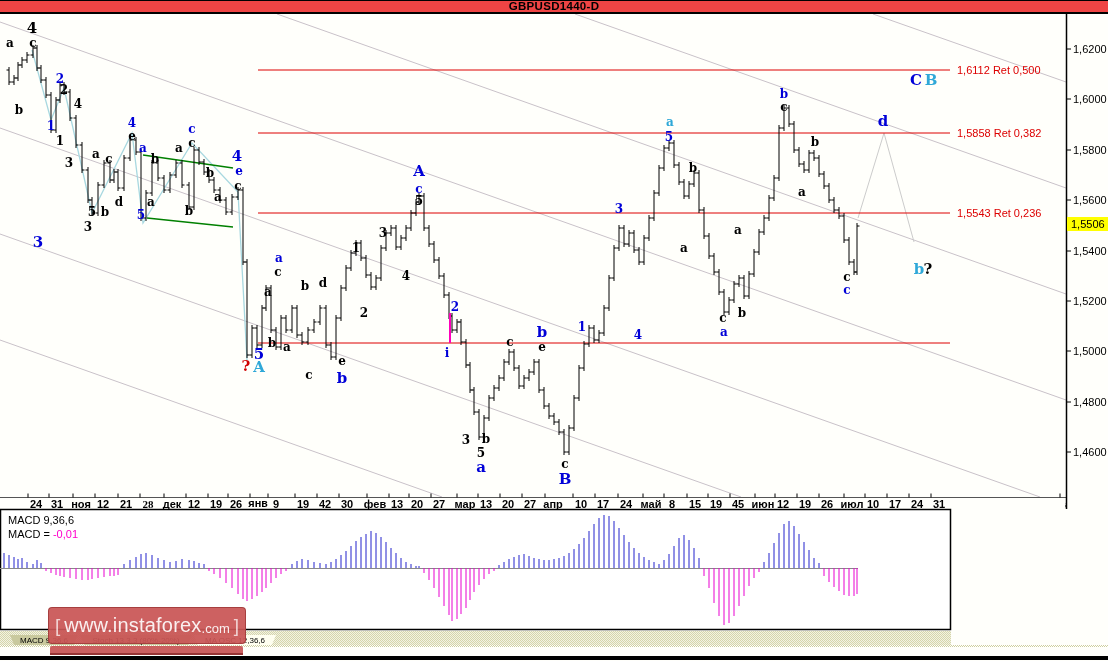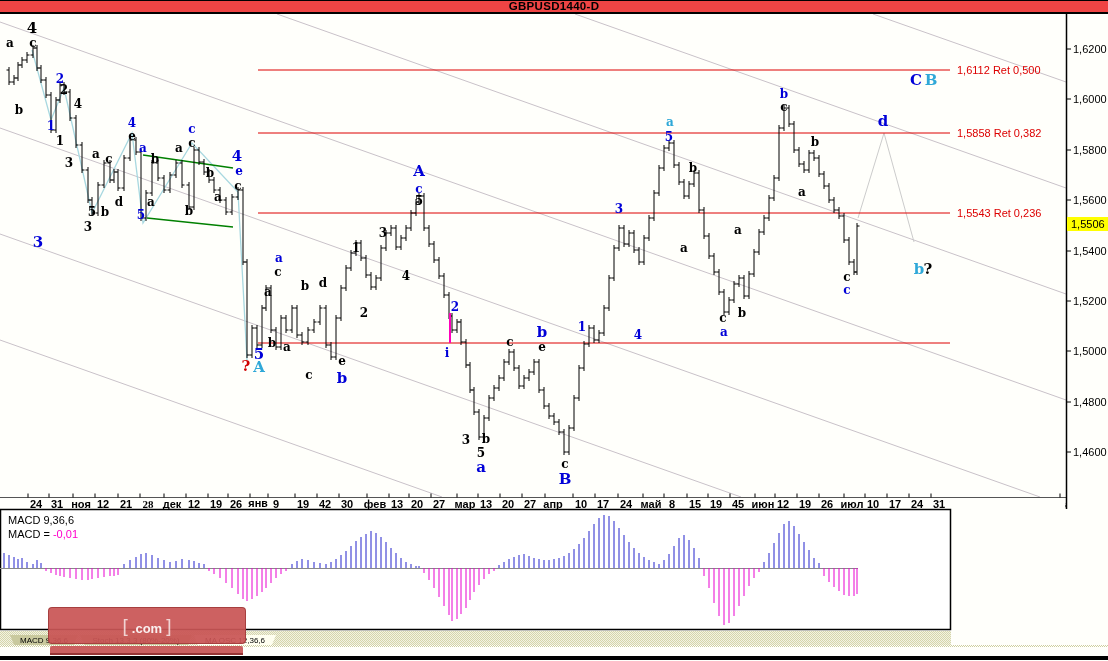--- a/index.html
+++ b/index.html
@@ -22,21 +22,21 @@
   .tab{position:absolute;top:4px;height:12px;font-size:8px;line-height:11px;text-align:center;
        color:#000;white-space:nowrap;overflow:hidden;background:#c9c99e;
        clip-path:polygon(0 0,100% 0,calc(100% - 5px) 100%,5px 100%);}
   .tab.active{background:#fffff0;}
   .blackbar{position:absolute;left:0;top:656px;width:1108px;height:4px;background:#000;z-index:2;}
   .watermark{position:absolute;left:48px;top:607px;width:198px;height:37px;z-index:6;
              background:rgba(201,85,85,.93);border:1px solid rgba(163,60,60,.9);border-radius:4px;
              display:flex;align-items:center;justify-content:center;box-sizing:border-box;}
   .wm-br{font-size:19px;color:rgba(255,255,255,.72);margin:0 4px;font-weight:300;}
   .wm-name{font-size:20px;color:rgba(255,255,255,.9);letter-spacing:.2px;}
-  .wm-tld{font-size:13px;color:rgba(255,255,255,.9);padding-top:5px;font-weight:bold;}
+  .wm-tld{font-size:13px;color:rgba(255,255,255,.9);padding-top:5px;}
   .remnant{position:absolute;left:50px;top:646px;width:193px;height:9px;z-index:6;
            background:rgba(199,84,84,.93);border-bottom:2px solid rgba(148,50,50,.95);
            border-radius:2px 2px 0 0;box-sizing:border-box;}
 </style>
 </head>
 <body>
 
 <div id="root">
   <svg id="gfx" width="1108" height="661">
       <line x1="0" y1="22" x2="1066" y2="400" stroke="#c9c2c9" stroke-width="1"></line>
@@ -945,17 +945,18 @@
   <div class="tabstrip" id="tabstrip">
       <div class="tab" style="left: 10px; width: 68px;">MACD 9,36,6</div>
       <div class="tab" style="left: 80px; width: 112px;">Stoch 13,3,3 (80%-20%)</div>
       <div class="tab active" style="left: 194px; width: 82px;">MA OSC 12,36,6</div>
     </div>
   <div class="dotline"></div>
   <div class="blackbar"></div>
 
   <div class="watermark">
     <span class="wm-br">[</span>
+    <span class="wm-name">www.instaforex</span>
     <span class="wm-tld">.com</span>
     <span class="wm-br">]</span>
   </div>
   <div class="remnant"></div>
 </div>
 
 </body></html>

